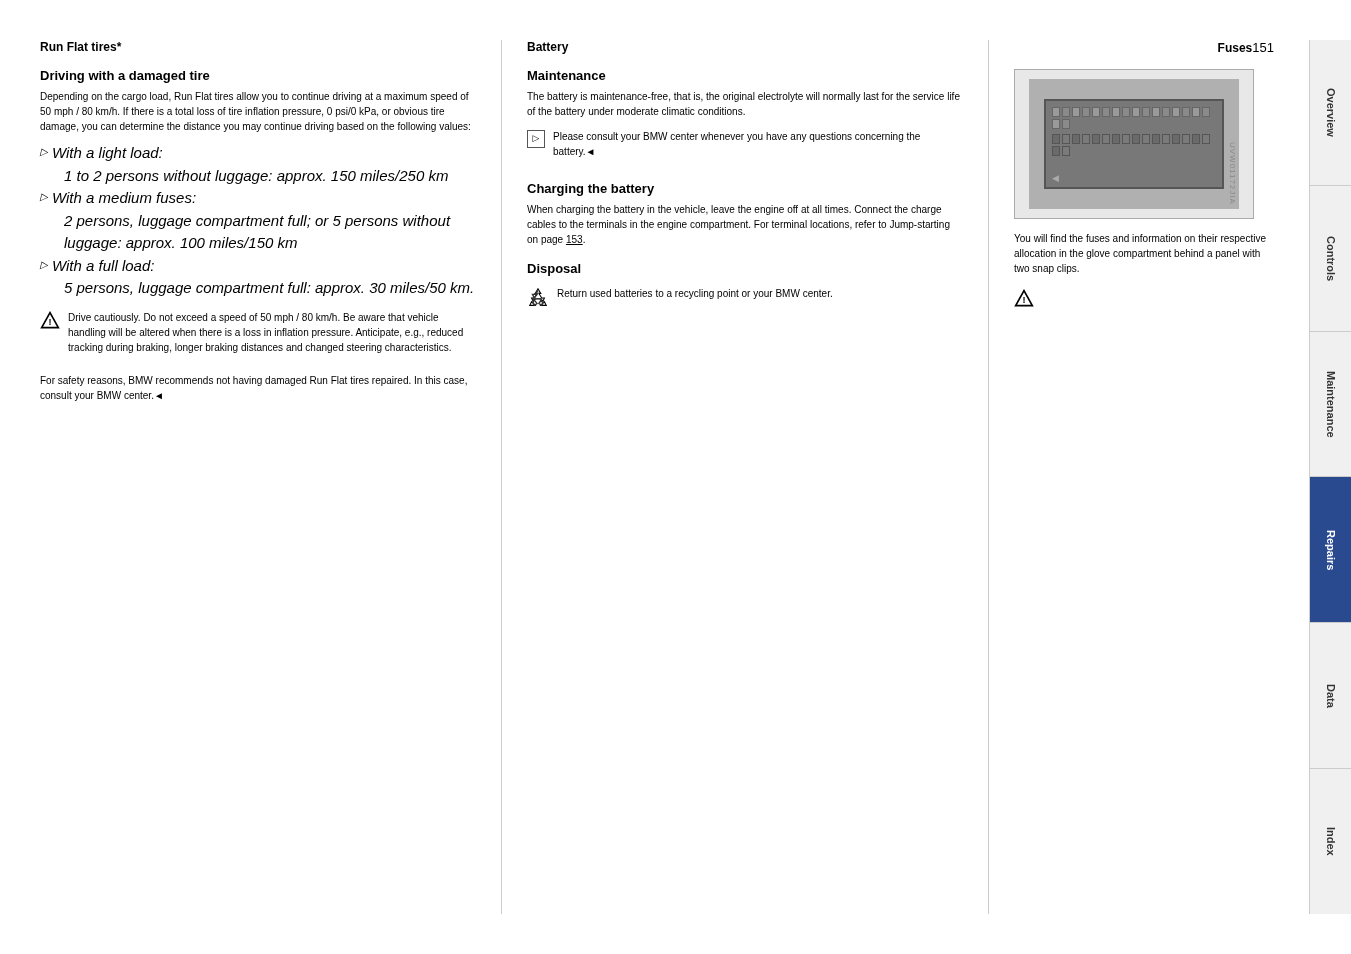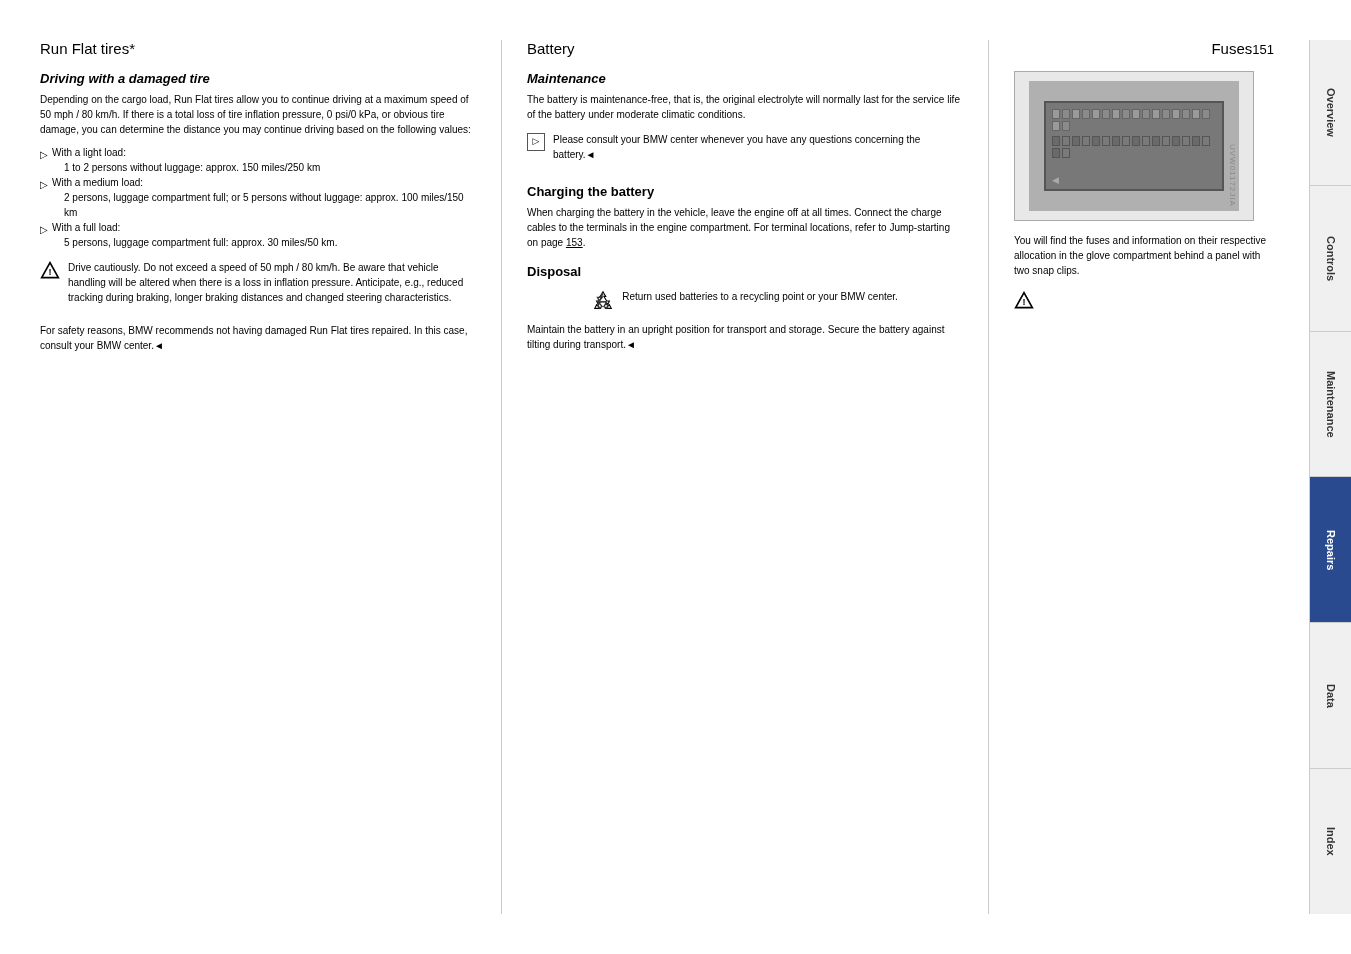--- a/index.html
+++ b/index.html
@@ -37,54 +37,54 @@
     }
 
     .col-divider {
       width: 1px;
       background: #ccc;
       margin: 0 5px;
     }
 
     
     .section-title {
-      font-size: 15px;
-      font-weight: normal;
+      font-size: 12px;
+      font-weight: bold;
       margin-bottom: 14px;
       border-bottom: none;
     }
 
     .subsection-title {
       font-size: 13px;
       font-weight: bold;
       margin-bottom: 6px;
       margin-top: 14px;
     }
     .subsection-title:first-of-type {
       margin-top: 0;
-      font-style: italic;
     }
 
     p {
       font-size: 10px;
       line-height: 1.5;
       margin-bottom: 8px;
     }
 
     
     .bullet-list {
       list-style: none;
       margin: 6px 0 8px 0;
       padding: 0;
     }
     .bullet-list li {
-      font-size: 10px;
+      font-size: 15px;
       line-height: 1.5;
       padding-left: 12px;
       position: relative;
+      font-style: italic;
     }
     .bullet-list li.bullet-parent::before {
       content: '▷';
       position: absolute;
       left: 0;
       font-size: 10px;
       top: 2px;
     }
     .bullet-list li.bullet-child {
       padding-left: 24px;
@@ -132,21 +132,20 @@
       font-size: 9px;
     }
 
     
     .recycle-box {
       display: flex;
       gap: 8px;
       margin: 10px 0;
       font-size: 12.5px;
       line-height: 1.5;
-      justify-content: center;
     }
     .recycle-icon {
       flex-shrink: 0;
       width: 22px;
       height: 22px;
       margin-top: 1px;
     }
 
     
     .fuses-image-container {
@@ -222,21 +221,21 @@
 
     <div class="col">
       <h2 class="section-title">Run Flat tires*</h2>
 
       <h3 class="subsection-title">Driving with a damaged tire</h3>
       <p>Depending on the cargo load, Run Flat tires allow you to continue driving at a maximum speed of 50 mph / 80 km/h. If there is a total loss of tire inflation pressure, 0 psi/0 kPa, or obvious tire damage, you can determine the distance you may continue driving based on the following values:</p>
 
       <ul class="bullet-list">
         <li class="bullet-parent"><span>With a light load:</span></li>
         <li class="bullet-child"><span>1 to 2 persons without luggage: approx. 150 miles/250 km</span></li>
-        <li class="bullet-parent"><span>With a medium load:</span></li>
+        <li class="bullet-parent"><span>With a medium fuses:</span></li>
         <li class="bullet-child"><span>2 persons, luggage compartment full; or 5 persons without luggage: approx. 100 miles/150 km</span></li>
         <li class="bullet-parent"><span>With a full load:</span></li>
         <li class="bullet-child"><span>5 persons, luggage compartment full: approx. 30 miles/50 km.</span></li>
       </ul>
 
       <div class="warning-box">
         <div class="warning-icon">
           <svg class="warning-triangle" viewBox="0 0 24 24" xmlns="http://www.w3.org/2000/svg">
             <polygon points="12,2 22,20 2,20" fill="none" stroke="#000" stroke-width="2"></polygon>
             <text x="12" y="17" text-anchor="middle" font-size="11" font-weight="bold" fill="#000">!</text>
@@ -278,23 +277,20 @@
             <g transform="translate(12,12)" fill="none" stroke="#333" stroke-width="1.5">
               <path d="M0,-8 L-3,-4 L-1,-4 L-4,0 L-6,-4 L-4,-4 L0,-8"></path>
               <path d="M6,4 L4,8 L1,6 L4,1 L3,4 L6,4"></path>
               <path d="M-6,4 L-4,8 L-1,6 L-5,1 L-5,4 L-6,4"></path>
             </g>
           </svg>
         </div>
         <p>Return used batteries to a recycling point or your BMW center.</p>
       </div>
 
-      <p>
-        <span>Maintain the battery in an upright position for transport and storage. Secure the battery against tilting during transport.</span><span>◄</span>
-      </p>
     </div>
 
     <div class="col-divider"></div>
 
     <div class="col col-third" style="position:relative;">
       <div class="fuses-header-row">
         <h2 class="section-title" style="margin-bottom:0;">Fuses</h2>
         <span style="font-size:13px; font-weight:normal;">151</span>
       </div>
 

